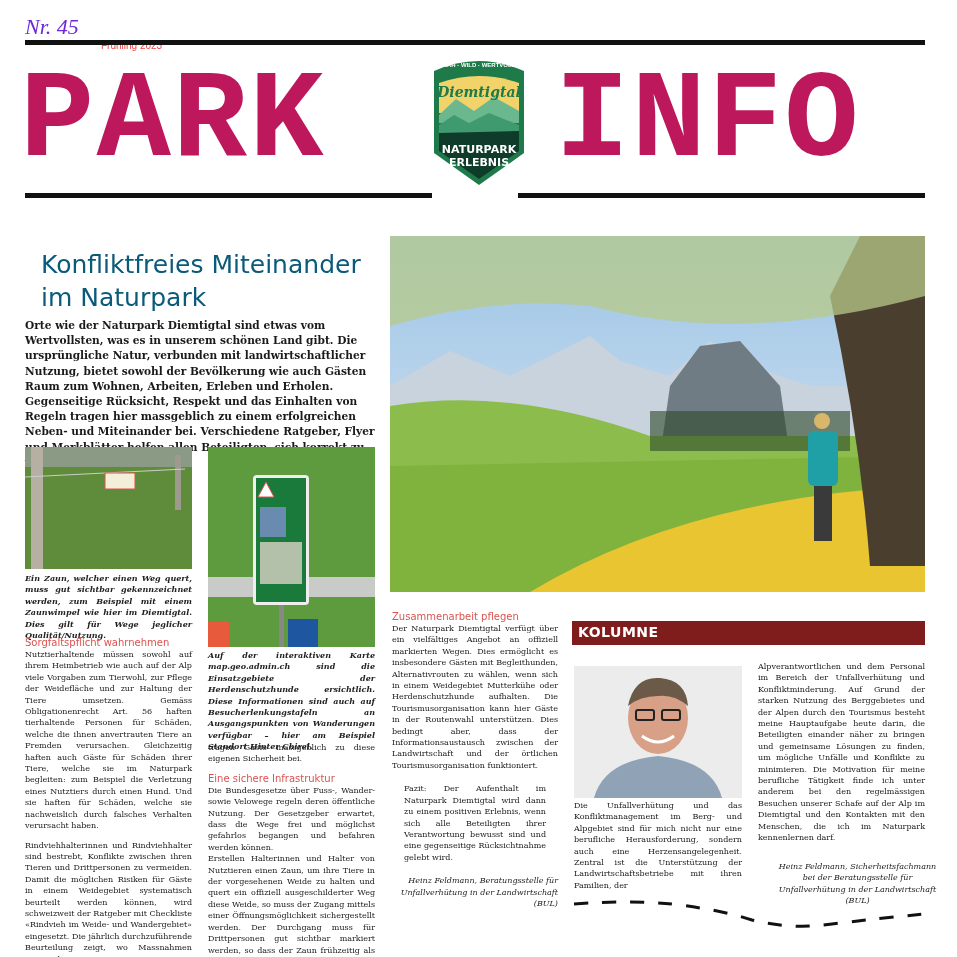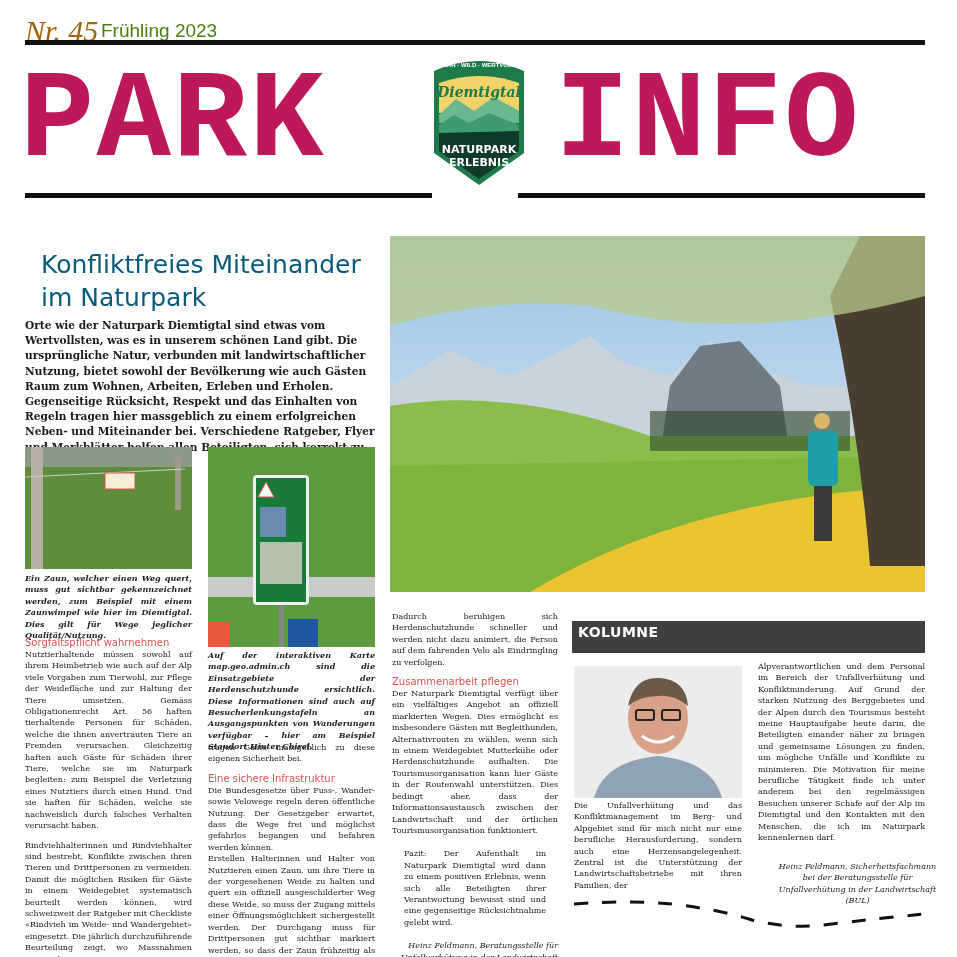--- a/index.html
+++ b/index.html
@@ -1,39 +1,39 @@
 <!DOCTYPE html>
 <html><head>
 <meta charset="utf-8">
 <style>
   html, body { margin: 0; padding: 0; background: #ffffff; }
   body { width: 957px; height: 957px; position: relative; overflow: hidden; font-family: "DejaVu Serif", serif; color: #1a1a1a; }
   .abs { position: absolute; }
 
   
-  .issue-nr { left: 25px; top: 14px; font-family: "Liberation Serif", serif; font-style: italic; font-size: 30px; color: #a16207; }
-  .issue-season { left: 101px; top: 20px; font-family: "Liberation Sans", sans-serif; font-size: 19px; color: #4d7c0f; }
+  .issue-nr { left: 25px; top: 14px; font-family: "Liberation Serif", serif; font-style: italic; font-size: 22px; color: #6d28d9; }
+  .issue-season { left: 101px; top: 40px; font-family: "Liberation Sans", sans-serif; font-size: 10px; color: #ef4444; }
   .rule { background: #111; height: 5px; }
   .mast-word { font-family: Liberation Mono, monospace; font-weight: bold; font-size: 124px; line-height: 1; color: #be185d; letter-spacing: 2px; }
 
   
   .logo { left: 424px; top: 53px; width: 110px; height: 130px; }
 
   
   .headline { left: 25px; top: 232px; width: 360px; font-family: "DejaVu Sans", sans-serif; font-size: 25px; line-height: 33px; color: #0a5a7a; font-weight: normal; }
   .lead { left: 25px; top: 318px; width: 350px; font-family: "DejaVu Serif", serif; font-size: 10.6px; line-height: 15.2px; font-weight: bold; color: #1a1a1a; }
 
   
   .photo { overflow: hidden; }
   .caption { font-family: "DejaVu Serif", serif; font-style: italic; font-weight: bold; font-size: 8px; line-height: 11.4px; text-align: justify; color: #222; }
   .body-text { font-family: "DejaVu Serif", serif; font-size: 8px; line-height: 11.4px; text-align: justify; color: #1a1a1a; }
   .subhead { font-family: "DejaVu Sans", sans-serif; font-size: 10px; line-height: 12px; color: #d9534f; font-weight: normal; margin: 0; }
   .sign { font-family: "DejaVu Serif", serif; font-style: italic; font-size: 8px; line-height: 11.4px; text-align: right; color: #222; }
 
-  .kolumne-bar { left: 572px; top: 621px; width: 353px; height: 32px; background: #404040; }
+  .kolumne-bar { left: 572px; top: 621px; width: 353px; height: 24px; background: #7f1d1d; }
   .kolumne-label { position: absolute; left: 6px; top: 3px; font-family: "DejaVu Sans", sans-serif; font-weight: bold; font-size: 14px; color: #ffffff; letter-spacing: 0.5px; }
 </style>
 </head>
 <body>
 
 <div class="abs issue-nr">Nr. 45</div>
 <div class="abs issue-season">Frühling 2023</div>
 <div class="abs rule" style="left:25px; top:40px; width:900px;"></div>
 <div class="abs mast-word" style="left:20px; top:60px;">PARK</div>
 <div class="abs mast-word" style="left:555px; top:60px;">INFO</div>
@@ -119,21 +119,20 @@
 <div class="abs caption" style="left:208px; top:650px; width:167px;">Auf der interaktiven Karte map.geo.admin.ch sind die Einsatzgebiete der Herdenschutzhunde ersichtlich. Diese Informationen sind auch auf Besucherlenkungstafeln an Ausgangspunkten von Wanderungen verfügbar – hier am Beispiel Standort Hinter Chirel.</div>
 
 <div class="abs" style="left:208px; top:742px; width:167px;">
   <p class="body-text" style="margin:0 0 8px 0;">tragen Gäste massgeblich zu diese eigenen Sicherheit bei.</p>
   <h3 class="subhead">Eine sichere Infrastruktur</h3>
   <p class="body-text" style="margin:0;">Die Bundesgesetze über Fuss-, Wander- sowie Velowege regeln deren öffentliche Nutzung. Der Gesetzgeber erwartet, dass die Wege frei und möglichst gefahrlos begangen und befahren werden können.</p>
   <p class="body-text" style="margin:0;">Erstellen Halterinnen und Halter von Nutztieren einen Zaun, um ihre Tiere in der vorgesehenen Weide zu halten und quert ein offiziell ausgeschilderter Weg diese Weide, so muss der Zugang mittels einer Öffnungsmöglichkeit sichergestellt werden. Der Durchgang muss für Drittpersonen gut sichtbar markiert werden, so dass der Zaun frühzeitig als Hindernis erkannt wird, zum Beispiel mit einem</p>
 </div>
 
 <div class="abs" style="left:392px; top:611px; width:166px;">
-  <p class="body-text" style="margin:0 0 8px 0;">Dadurch beruhigen sich Herdenschutzhunde schneller und werden nicht dazu animiert, die Person auf dem fahrenden Velo als Eindringling zu verfolgen.</p>
   <h3 class="subhead">Zusammenarbeit pflegen</h3>
   <p class="body-text" style="margin:0 0 8px 0;">Der Naturpark Diemtigtal verfügt über ein vielfältiges Angebot an offiziell markierten Wegen. Dies ermöglicht es insbesondere Gästen mit Begleithunden, Alternativrouten zu wählen, wenn sich in einem Weidegebiet Mutterkühe oder Herdenschutzhunde aufhalten. Die Tourismusorganisation kann hier Gäste in der Routenwahl unterstützen. Dies bedingt aber, dass der Informationsaustausch zwischen der Landwirtschaft und der örtlichen Tourismusorganisation funktioniert.</p>
   <p class="body-text" style="margin:12px;">Fazit: Der Aufenthalt im Naturpark Diemtigtal wird dann zu einem positiven Erlebnis, wenn sich alle Beteiligten ihrer Verantwortung bewusst sind und eine gegenseitige Rücksichtnahme gelebt wird.</p>
   <p class="sign" style="margin:0;">Heinz Feldmann, Beratungsstelle für Unfallverhütung in der Landwirtschaft (BUL)</p>
 </div>
 
 <div class="abs kolumne-bar">
   <span class="kolumne-label">KOLUMNE</span>
 </div>
 

